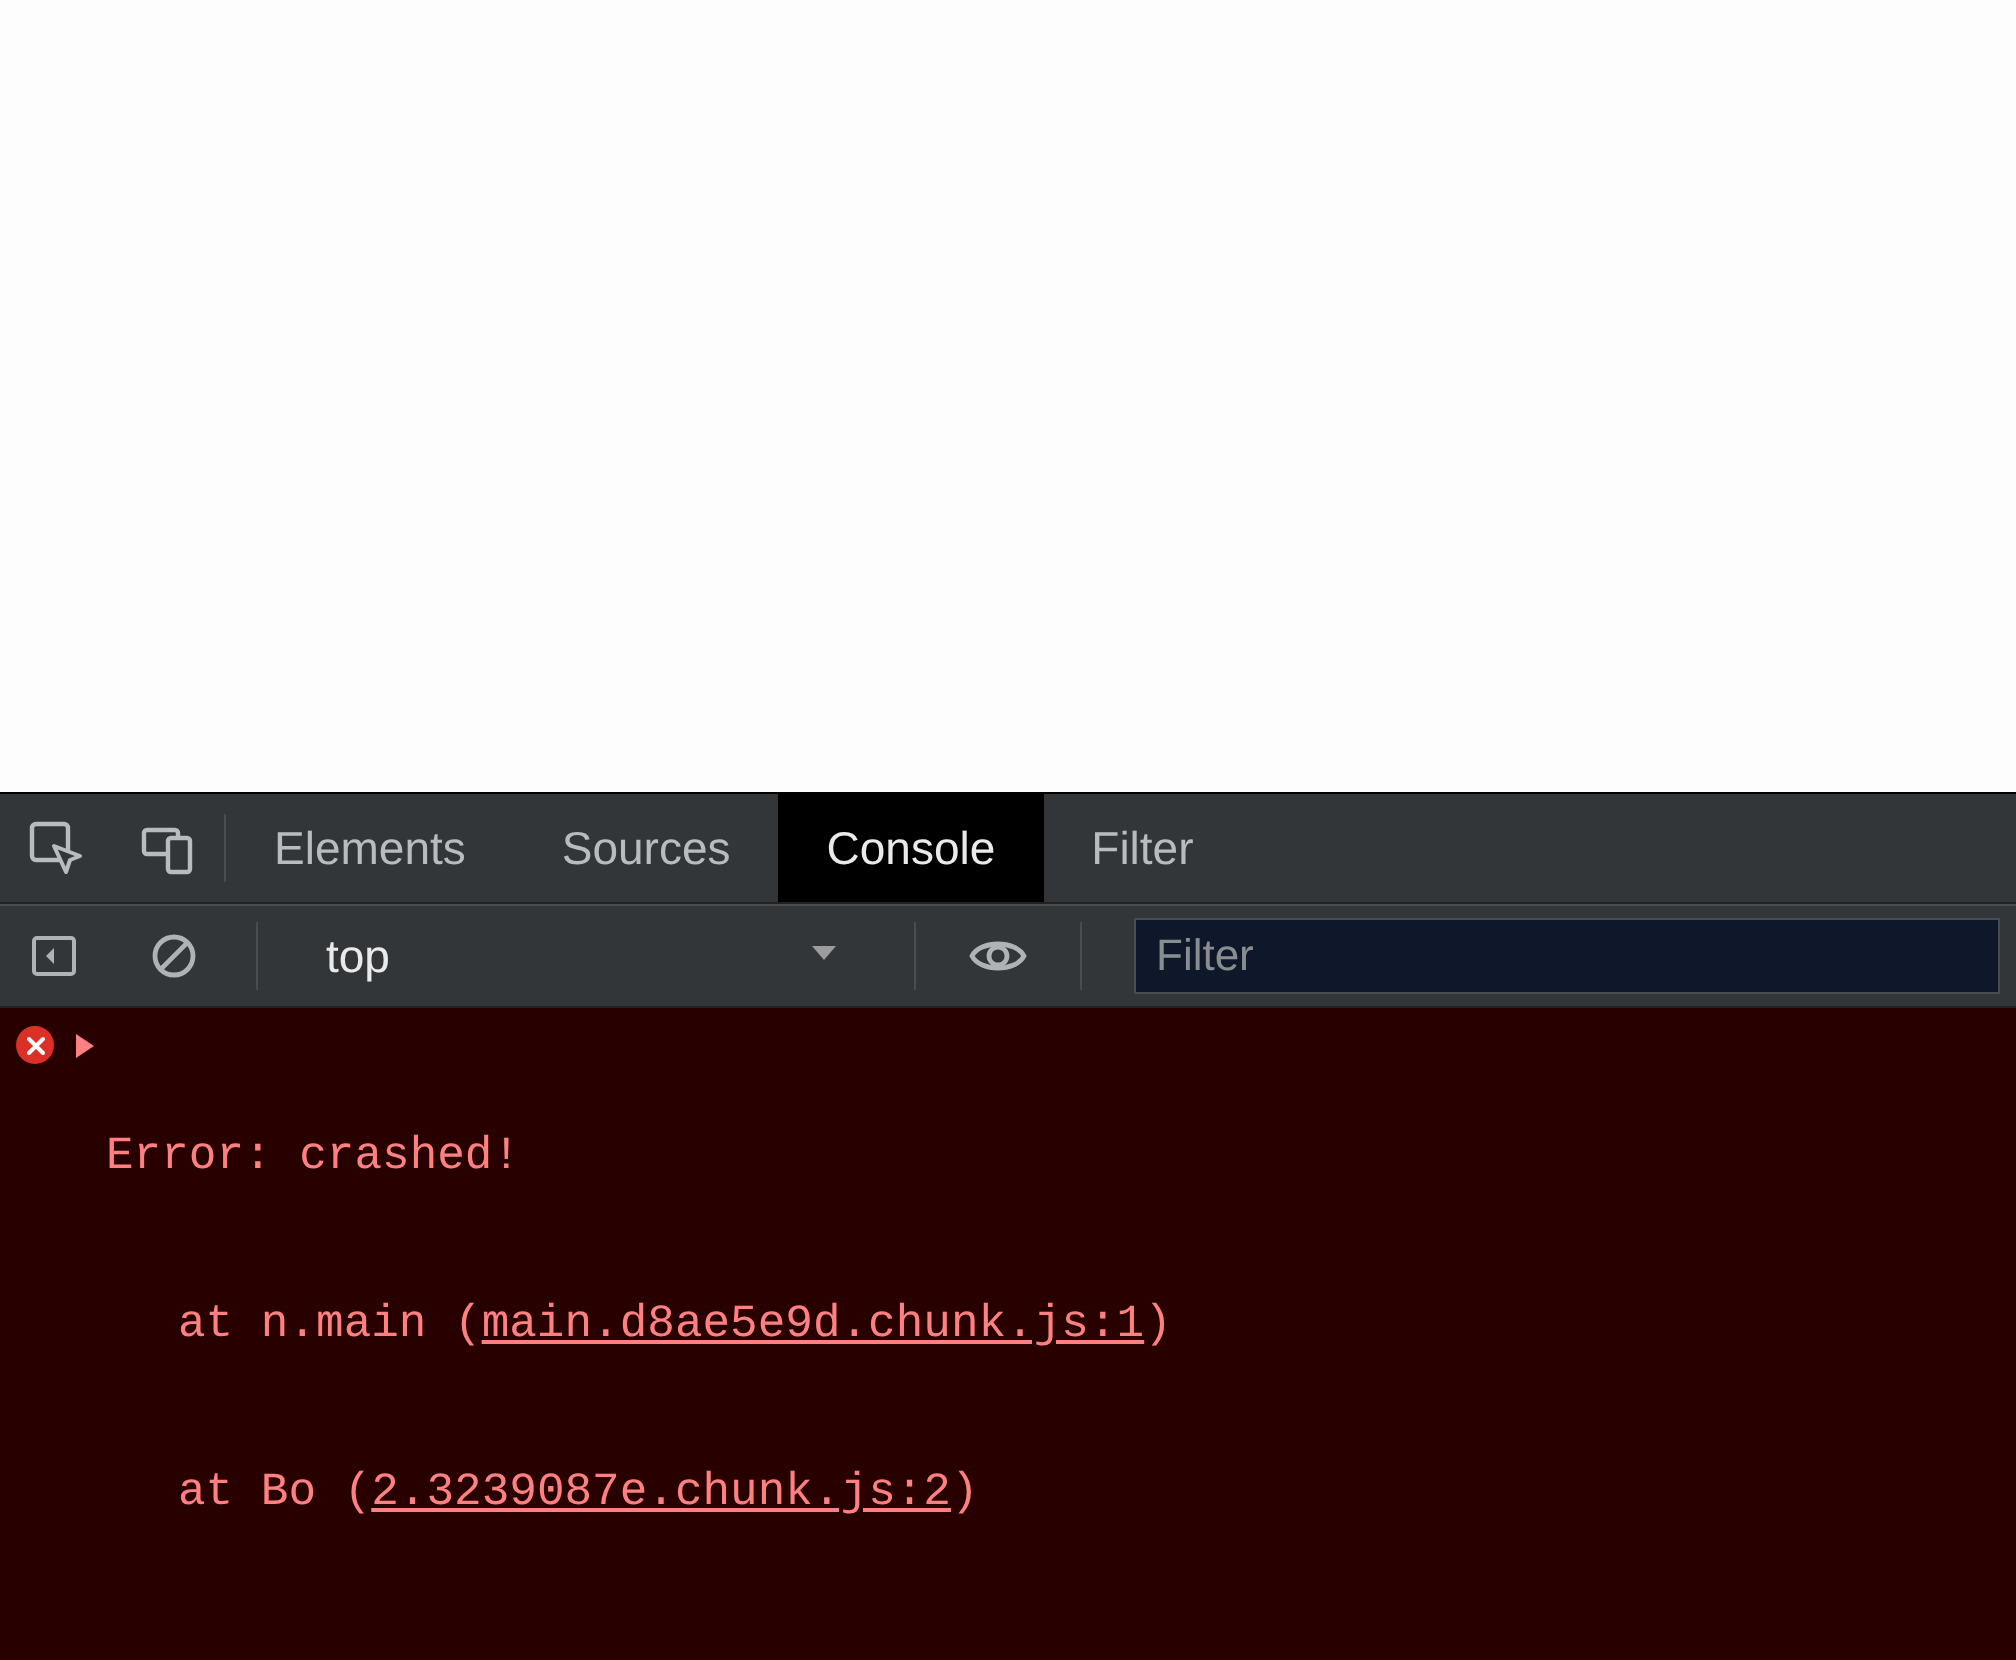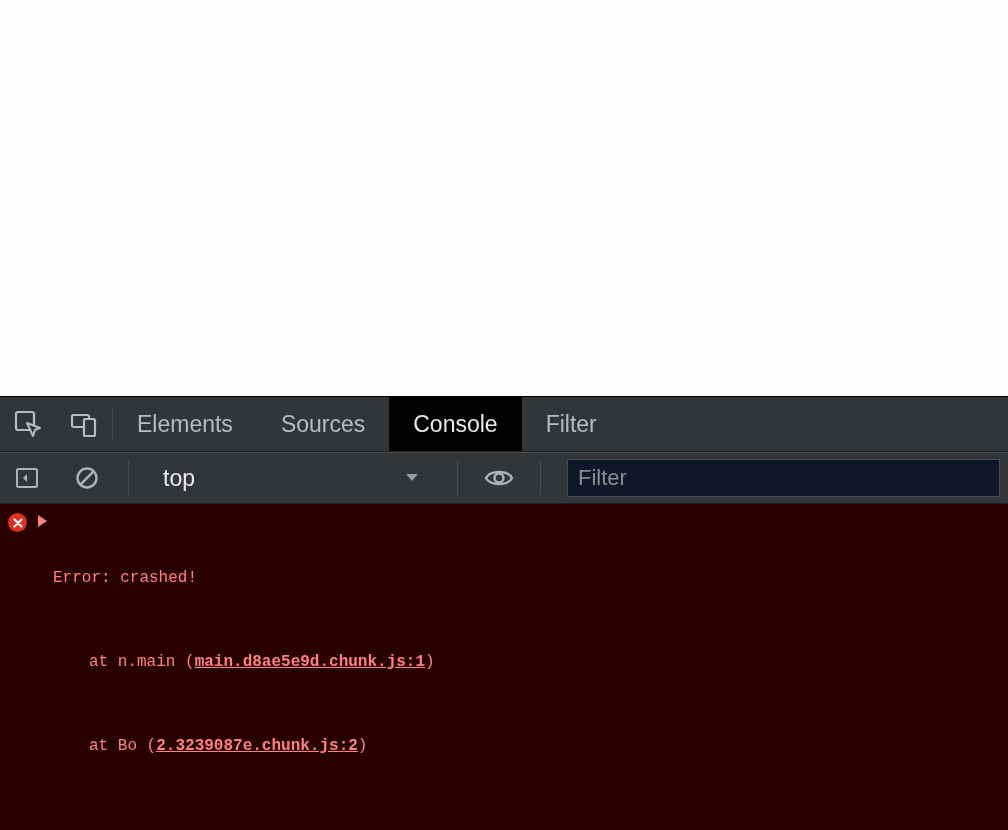--- a/index.html
+++ b/index.html
@@ -119,21 +119,21 @@
     outline: none;
     font-family: inherit;
   }
   .filter-wrap input::placeholder { color: #8a8d8f; }
   
   .console {
     flex: 1;
     width: 100%;
     overflow: hidden;
     font-family: Menlo, Consolas, "Courier New", monospace;
-    font-size: 16px;
+    font-size: 23px;
     line-height: 28px;
     background: #c4b5fd;
   }
   .entry-err {
     display: flex;
     position: relative;
     align-items: flex-start;
     padding: 4px 8px 12px 8px;
     background: #290000;
     color: #ff8080;
@@ -155,21 +155,20 @@
     margin-top: 2px;
     margin-right: 4px;
     color: #ff8080;
   }
   .stack {
     white-space: pre;
   }
   .stack a {
     color: #ff8080;
     text-decoration: underline;
-    font-weight: bold;
   }
   .stack .line { display: block; }
   .stack .at { padding-left: 36px; }
   .eye-icon svg, .tool-btn svg, .tbtn svg { display:block; }
 </style>
 </head>
 <body>
 
 <div class="page-top"></div>
 

